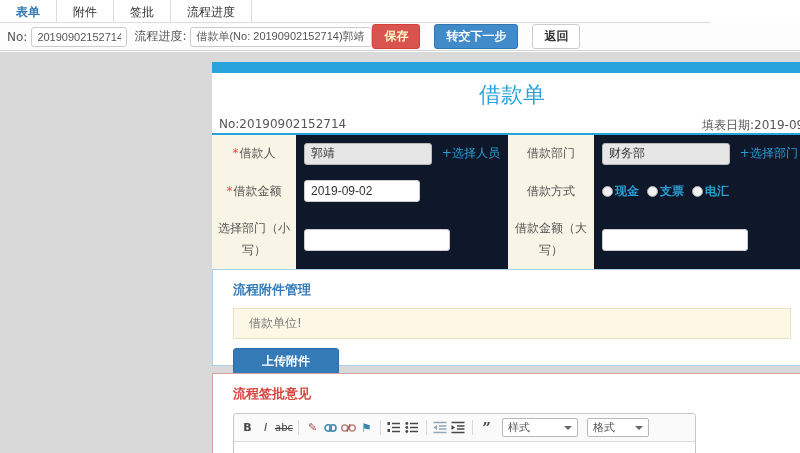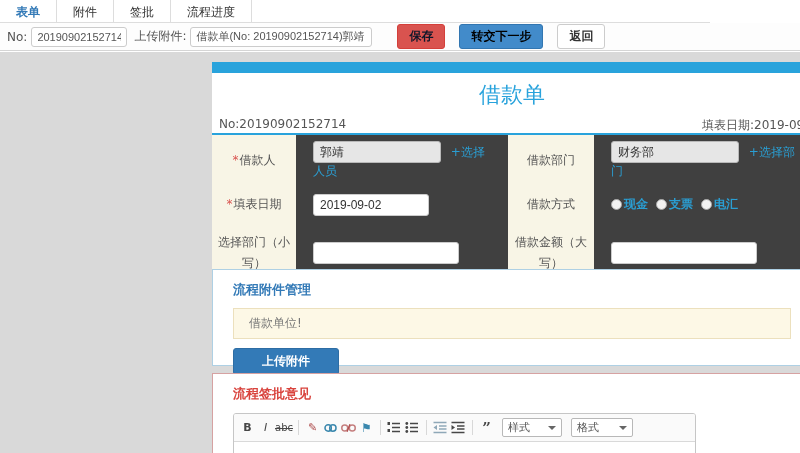--- a/index.html
+++ b/index.html
@@ -16,41 +16,41 @@
   
   .toolbar { position:absolute; top:23px; left:0; width:800px; height:28px;
     background:#fdfdfd; border-bottom:1px solid #d5d5d5; display:flex; align-items:center; }
   .toolbar label { font-size:12px; color:#555; margin:0 4px 0 7px; white-space:nowrap; }
   .toolbar input { height:20px; border:1px solid #ccc; border-radius:3px;
     font-size:11px; color:#555; padding:0 5px; background:#fff; }
   .inp-no { width:96px; }
   .inp-flow { width:182px; }
   .btn { font-size:12px; padding:3px 11px; border-radius:3px; cursor:pointer;
     border:1px solid transparent; white-space:nowrap; }
-  .btn-save { background:#d9534f; border-color:#d43f3a; color:#0f172a; margin-left:25px; font-weight:bold; }
-  .btn-forward { background:#428bca; border-color:#3276b1; color:#000000; margin-left:14px; font-weight:bold; }
+  .btn-save { background:#d9534f; border-color:#d43f3a; color:#fef9c3; font-weight:bold; }
+  .btn-forward { background:#428bca; border-color:#3276b1; color:#ffffff; margin-left:14px; font-weight:bold; }
   .btn-back { background:#fff; border-color:#ccc; color:#333; margin-left:14px; font-weight:bold; }
 
   
   .content { position:absolute; top:52px; left:0; width:800px; height:401px; background:#d9d9d9; }
   .panel { position:absolute; left:212px; width:600px; background:#fff; }
 
   
   .panel-form { top:10px; }
   .blue-strip { height:11px; background:#29a3dc; }
   .form-title { text-align:center; color:#29a3dc; font-size:22px; padding:7px 0 5px; }
   .meta-row { position:relative; height:20px; border-bottom:2px solid #29a3dc;
     font-size:12px; color:#555; }
   .meta-no { position:absolute; left:7px; top:2px; }
   .meta-date { position:absolute; left:490px; top:2px; white-space:nowrap; }
 
   table.form-table { width:100%; border-collapse:collapse; table-layout:fixed; }
   td.lbl { background:#f8f5e6; width:84px; text-align:center; color:#555;
     font-size:12px; padding:8px 6px; line-height:1.8;margin-left:43px; }
-  td.val { background:#404040; padding:6px 17px; vertical-align:middle; }
+  td.val { background:#0f172a; padding:6px 8px; vertical-align:middle; }
   td.val-1 { width:212px; }
   td.lbl-2 { width:86px; }
   .req { color:#d9534f; margin-right:1px; }
   .fld { height:22px; border:1px solid #ccc; border-radius:3px; font-size:12px;
     color:#333; padding:0 6px; background:#fff; }
   .fld-ro { background:#e6e6e6; border-color:#b9b9b9; width:128px; }
   .fld-date { width:116px; }
   .fld-wide { width:146px; }
   .pick-link { color:#2a9fd4; font-size:12px; margin-left:6px; text-decoration:none; cursor:pointer; }
   .radio-group { display:flex; align-items:center; gap:8px; }
@@ -74,42 +74,42 @@
   .ed-toolbar { background:#fafafa; border-bottom:1px solid #d9d9d9; padding:4px 5px;
     display:flex; align-items:center; gap:1px; }
   .ed-btn { min-width:17px; height:17px; display:inline-flex; align-items:center;
     justify-content:center; font-size:11px; color:#474747; cursor:pointer; border-radius:2px; }
   .ed-sep { width:1px; height:15px; background:#d8d8d8; margin:0 4px; }
   .ed-select { border:1px solid #b8b8b8; border-radius:2px; background:#fff;
     padding:1px 5px; font-size:11px; color:#555; display:inline-flex; align-items:center;
     justify-content:space-between; cursor:pointer; height:19px; }
   .ed-select .caret { width:0; height:0; border-left:4px solid transparent;
     border-right:4px solid transparent; border-top:4px solid #666; margin-left:6px; }
-  .sel-style { width:60px; margin-left:6px; }
+  .sel-style { width:76px; margin-left:6px; }
   .sel-format { width:62px; margin-left:8px; }
   .ed-area { height:85px; background:#fff; }
   .glyph-strike { text-decoration:line-through; font-size:10px; }
   .glyph-eraser { color:#b05050; }
   .glyph-flag { color:#3a87ad; font-size:12px; }
   .glyph-quote { font-family:"DejaVu Serif","Liberation Serif",serif; font-weight:bold; font-size:15px; }
 </style>
 </head>
 <body>
 
 <div class="tabbar">
   <div class="tab active">表单</div>
   <div class="tab">附件</div>
   <div class="tab">签批</div>
   <div class="tab">流程进度</div>
 </div>
 
 <div class="toolbar">
   <label>No:</label>
   <input class="inp-no" type="text" value="20190902152714" style="">
-  <label>上传附件:</label>
+  <label>流程进度:</label>
   <input class="inp-flow" type="text" value="借款单(No: 20190902152714)郭靖" style="">
   <button class="btn btn-save">保存</button>
   <button class="btn btn-forward">转交下一步</button>
   <button class="btn btn-back">返回</button>
 </div>
 
 <div class="content">
 
   <div class="panel panel-form">
     <div class="blue-strip"></div>
@@ -130,21 +130,21 @@
           <a class="pick-link">+选择人员</a>
         </td>
         <td class="lbl lbl-2">借款部门</td>
         <td class="val">
           <input class="fld fld-ro" type="text" value="财务部" style="">
           <a class="pick-link">+选择部门</a>
         </td>
       </tr>
       <tr>
         <td class="lbl">
-          <span class="req">*</span><span>填表日期</span>
+          <span class="req">*</span><span>借款金额</span>
         </td>
         <td class="val val-1">
           <input class="fld fld-date" type="text" value="2019-09-02" style="">
         </td>
         <td class="lbl lbl-2">借款方式</td>
         <td class="val">
           <div class="radio-group">
             <span class="radio-opt">
               <span class="radio-circle"></span>
               <span class="optlbl">现金</span>

